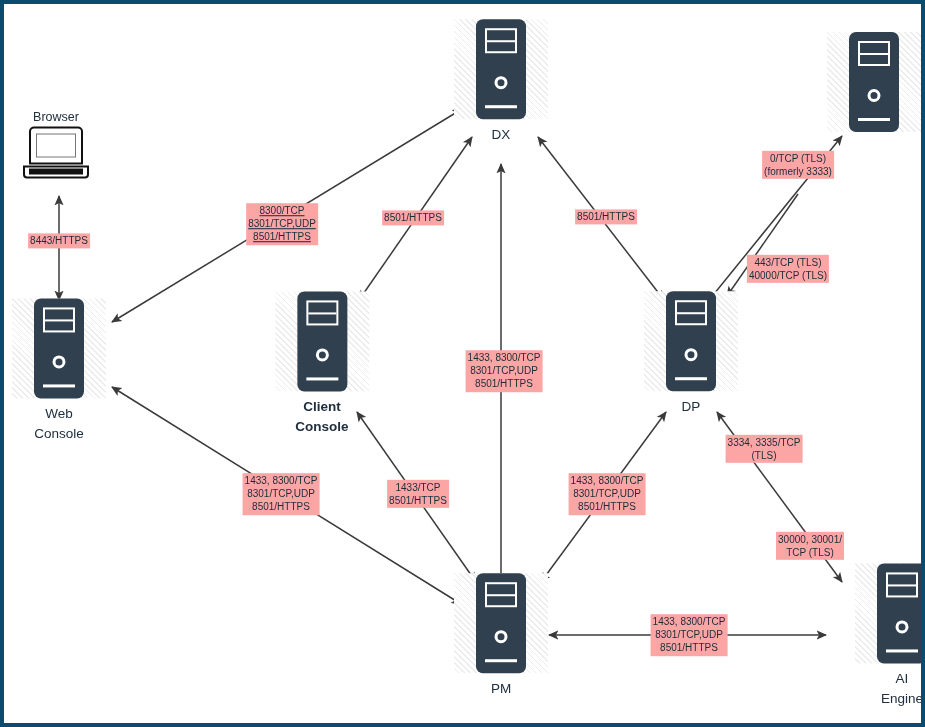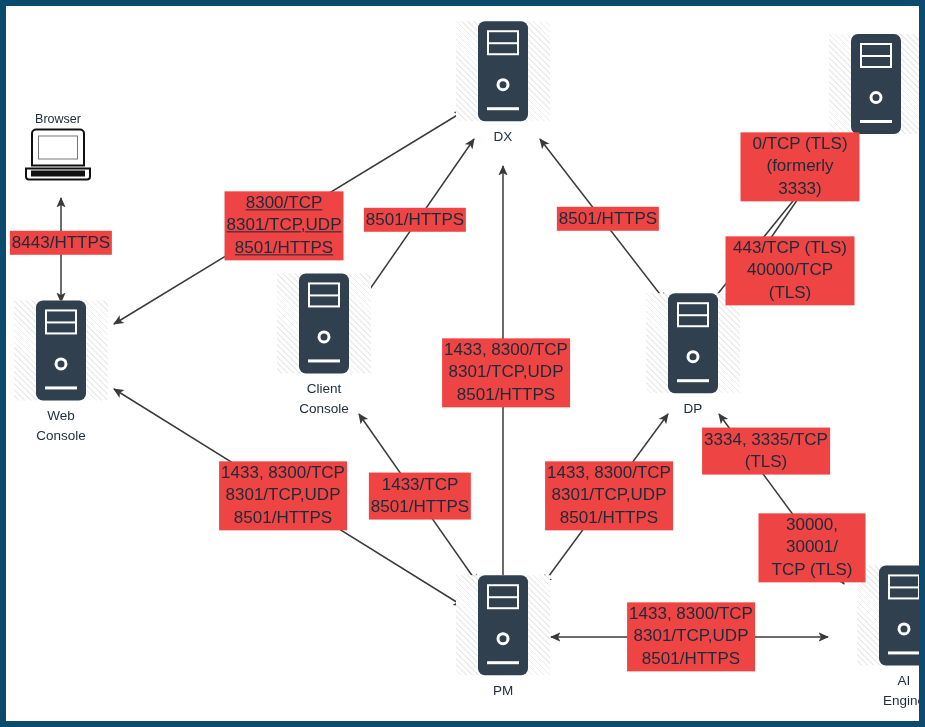--- a/index.html
+++ b/index.html
@@ -8,21 +8,21 @@
     background: #ffffff;
   }
   body {
     font-family: "Liberation Sans", sans-serif;
   }
   #canvas {
     position: relative;
     width: 925px;
     height: 727px;
     background: #ffffff;
-    border: 6px solid #0c4a6e;
+    border: 4px solid #0c4a6e;
     box-sizing: border-box;
     overflow: hidden;
   }
   #wires {
     position: absolute;
     left: 0;
     top: 0;
     width: 925px;
     height: 727px;
   }
@@ -148,26 +148,26 @@
   }
   .browser-cap {
     margin-bottom: 3px;
     font-size: 12.5px;
     color: #20303f;
   }
 
   
   .elabel {
     position: absolute;
-    font-size: 17px;
+    font-size: 10px;
     line-height: 1.32;
     color: #1b2b3a;
     text-align: center;
     white-space: pre-line;
-    background: #ef4444;
+    background: #fca5a5;
     padding: 1px 2px;
     transform: translate(-50%, -50%);
     pointer-events: none;
   }
 </style>
 </head>
 <body>
 
 <div id="canvas">
 
@@ -215,21 +215,21 @@
       <div class="tower">
         <div class="bay"></div>
         <div class="power"></div>
         <div class="vent"></div>
       </div>
     </div>
     <div class="node-label">Web
 Console</div>
   </div>
 
-  <div class="node" id="node-client_console" style="left: 318px; top: 340px; transform: translate(-50%, -50%);">
+  <div class="node" id="node-client_console" style="left: 318px; top: 360px; transform: translate(-50%, -50%); font-weight: bold;">
     <div class="node-art">
       <div class="hatch"></div>
       <div class="tower">
         <div class="bay"></div>
         <div class="power"></div>
         <div class="vent"></div>
       </div>
     </div>
     <div class="node-label">Client
 Console</div>

